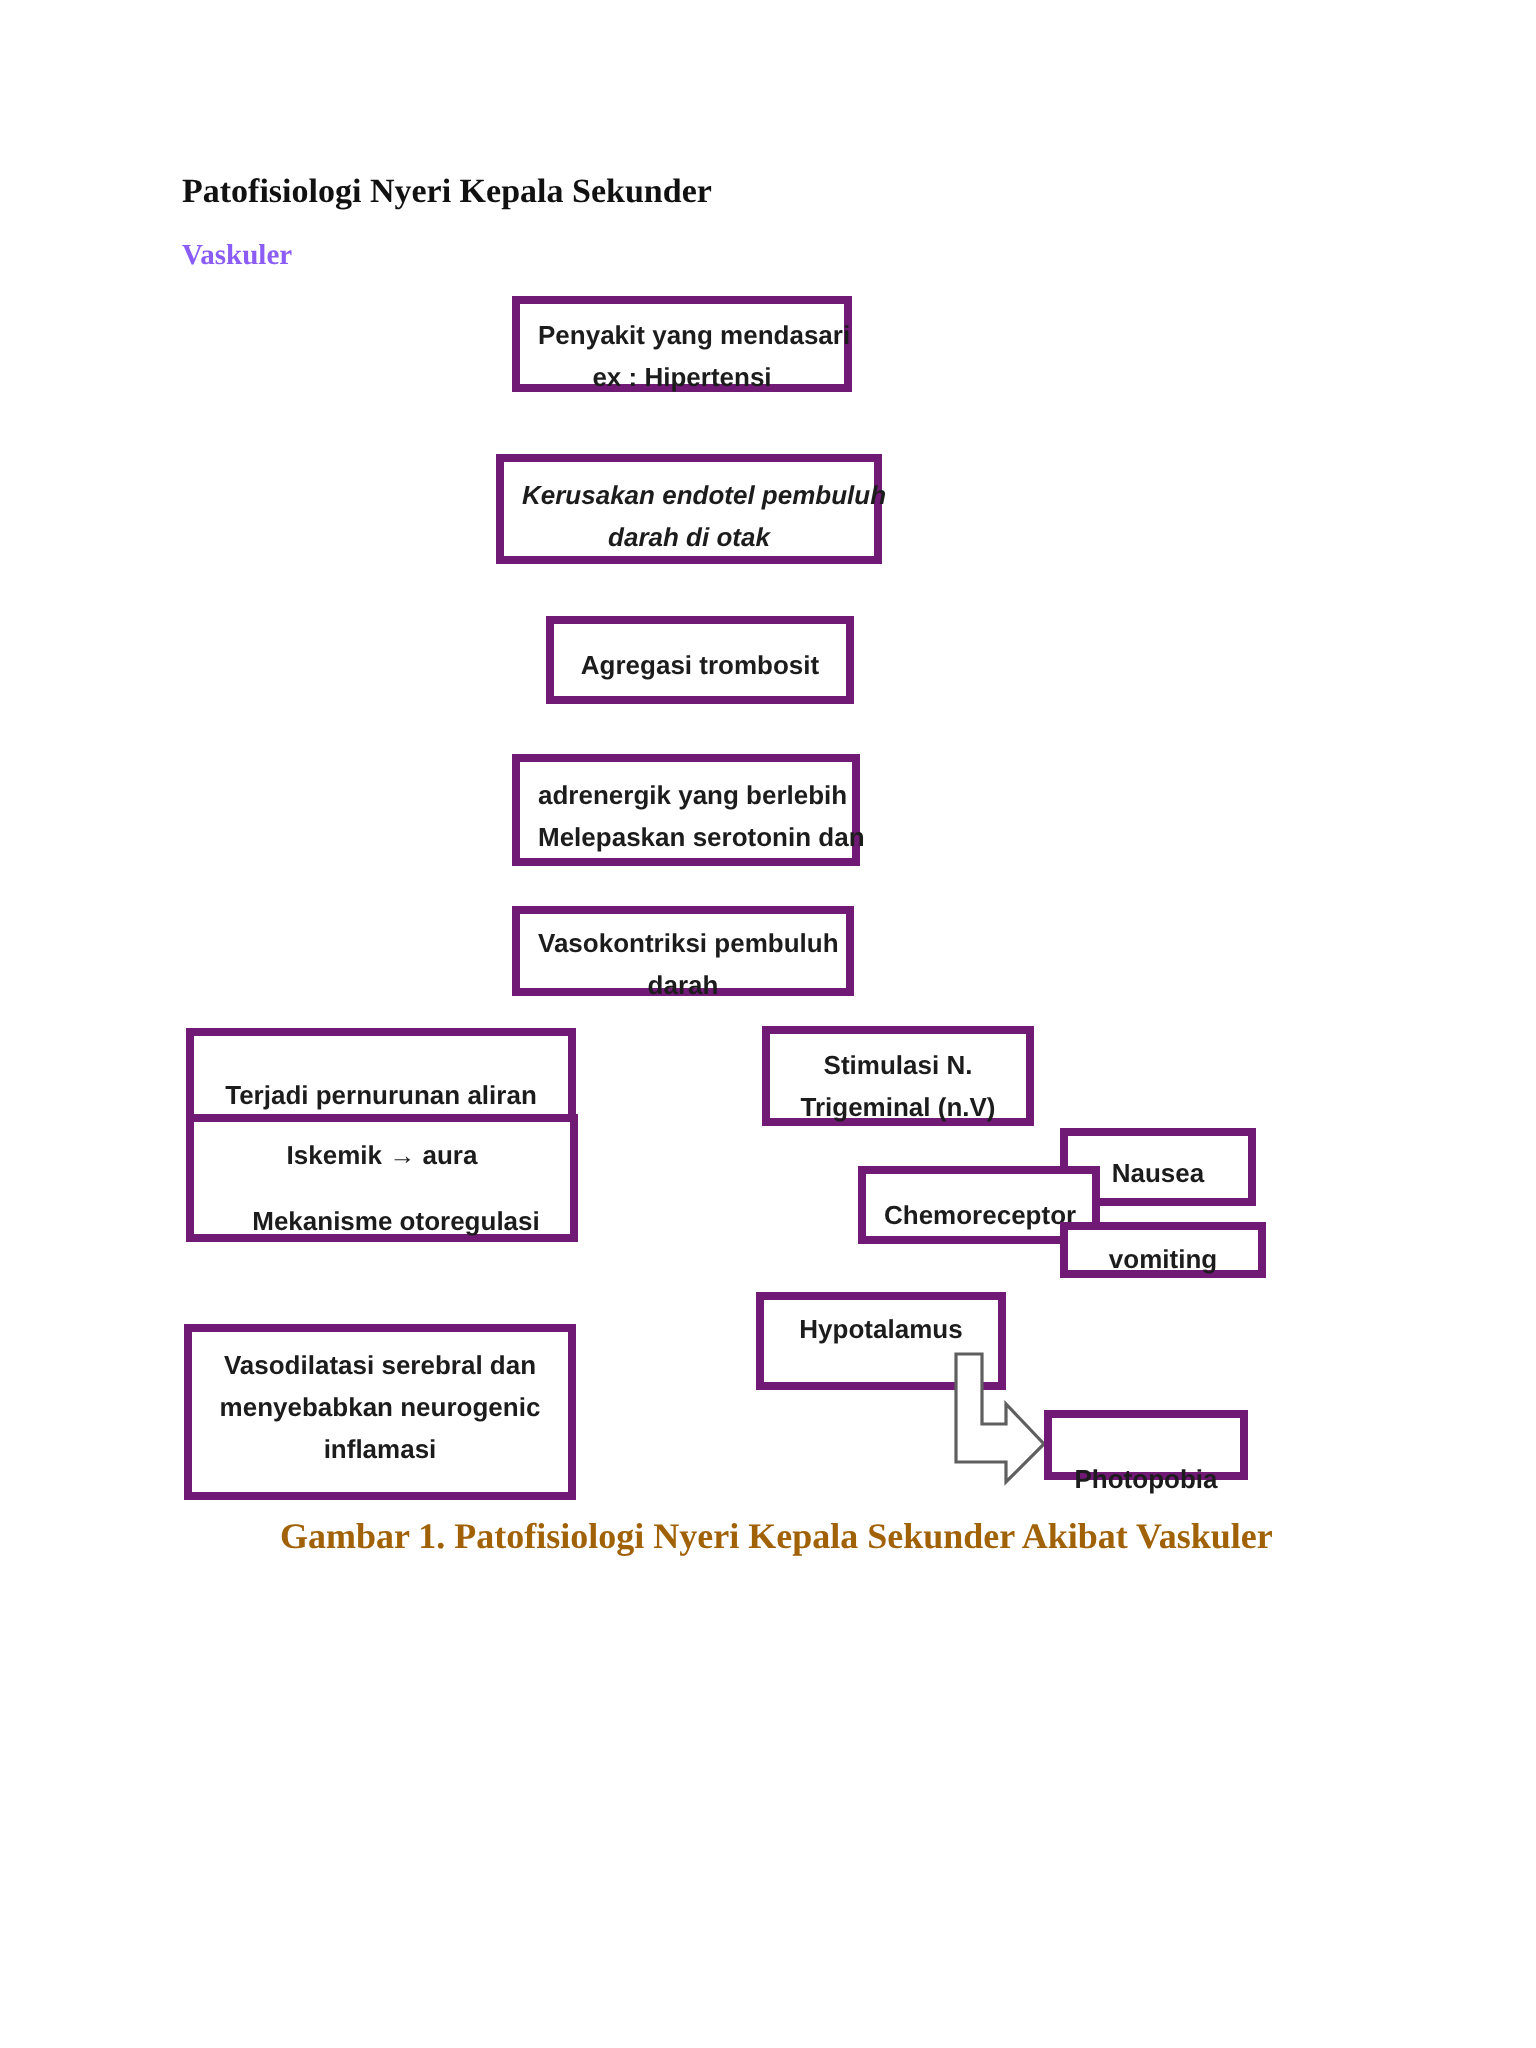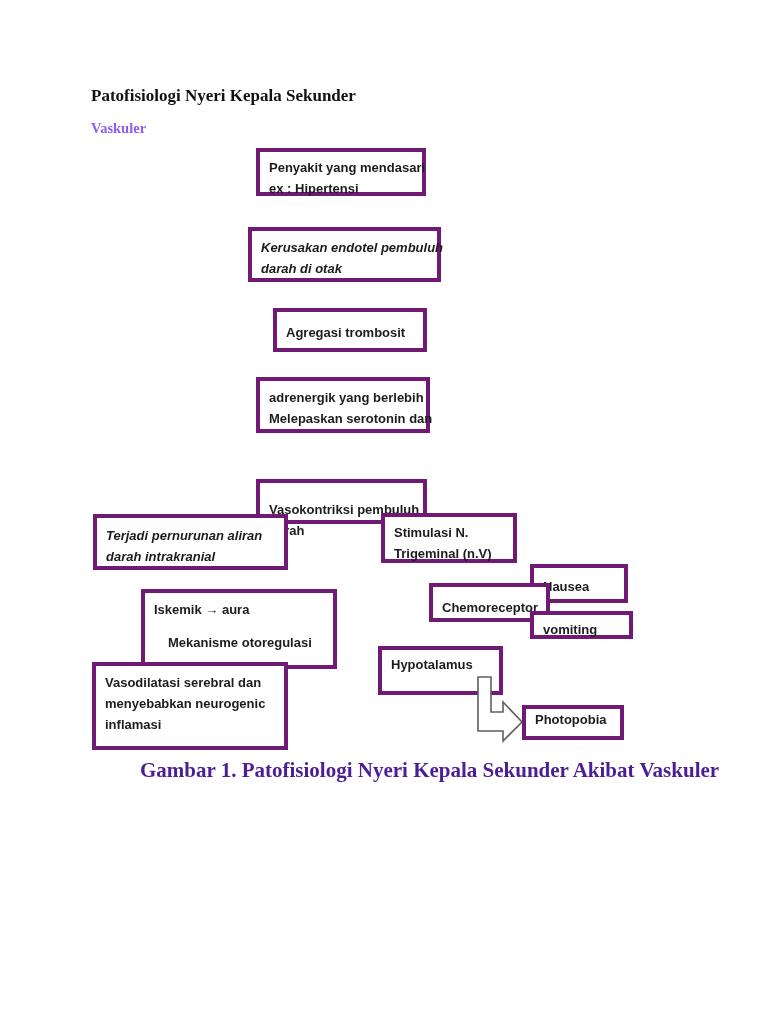--- a/index.html
+++ b/index.html
@@ -8,20 +8,21 @@
     background: #ffffff;
   }
   .page {
     position: relative;
     width: 768px;
     height: 1024px;
     background: #ffffff;
     font-family: "Liberation Sans", sans-serif;
     color: #1c1c1c;
     overflow: hidden;
+    text-align: center;
   }
   .doc-title {
     position: absolute;
     left: 91px;
     top: 86px;
     margin: 0;
     font-family: "Liberation Serif", serif;
     font-size: 17px;
     font-weight: bold;
     color: #111111;
@@ -57,23 +58,23 @@
     top: 675px;
     width: 56px;
     height: 70px;
   }
   .doc-caption {
     position: absolute;
     left: 140px;
     top: 758px;
     margin: 0;
     font-family: "Liberation Serif", serif;
-    font-size: 21px;
+    font-size: 18px;
     font-weight: bold;
-    color: #4c1d95;
+    color: #a16207;
     white-space: nowrap;
   }
 </style>
 </head>
 <body>
 
 <div class="page">
 
   <h1 class="doc-title">Patofisiologi Nyeri Kepala Sekunder</h1>
   <h2 class="doc-subtitle">Vaskuler</h2>
@@ -90,40 +91,40 @@
 
   <div class="fc-box" style="left:273px; top:308px; width:154px; height:44px; padding-top:10px;">
     <div class="line">Agregasi trombosit</div>
   </div>
 
   <div class="fc-box" style="left:256px; top:377px; width:174px; height:56px;">
     <div class="line">adrenergik yang berlebih</div>
     <div class="line">Melepaskan serotonin dan</div>
   </div>
 
-  <div class="fc-box" style="left:256px; top:453px; width:171px; height:45px; padding-top:16px;margin-top:26px;">
+  <div class="fc-box" style="left:256px; top:453px; width:171px; height:45px; padding-top:4px;">
     <div class="line">Vasokontriksi pembuluh</div>
     <div class="line">darah</div>
   </div>
 
-  <div class="fc-box" style="left:93px; top:514px; width:195px; height:56px; padding-top:7px;font-style:italic;">
+  <div class="fc-box" style="left:93px; top:514px; width:195px; height:56px; padding-top:19px;">
     <div class="line">Terjadi pernurunan aliran</div>
     <div class="line">darah intrakranial</div>
   </div>
 
   <div class="fc-box" style="left:381px; top:513px; width:136px; height:50px; padding-top:5px;">
     <div class="line">Stimulasi N.</div>
     <div class="line">Trigeminal (n.V)</div>
   </div>
 
   <div class="fc-box" style="left:530px; top:564px; width:98px; height:39px; padding-top:8px;">
     <div class="line">Nausea</div>
   </div>
 
-  <div class="fc-box" style="left:93px; top:589px; width:196px; height:80px;margin-left:48px;">
+  <div class="fc-box" style="left:93px; top:557px; width:196px; height:64px;">
     <div class="line">Iskemik → aura</div>
     <div class="line gap-line">Mekanisme otoregulasi</div>
   </div>
 
   <div class="fc-box" style="left:393px; top:583px; width:121px; height:39px; padding-top:10px;margin-left:36px;">
     <div class="line">Chemoreceptor</div>
   </div>
 
   <div class="fc-box" style="left:530px; top:611px; width:103px; height:28px; padding-top:4px;">
     <div class="line">vomiting</div>
@@ -136,19 +137,19 @@
   <div class="fc-box" style="left:92px; top:662px; width:196px; height:88px;">
     <div class="line">Vasodilatasi serebral dan</div>
     <div class="line">menyebabkan neurogenic</div>
     <div class="line">inflamasi</div>
   </div>
 
   <svg class="elbow-arrow" viewBox="0 0 56 70">
     <polygon points="8,2 8,56 33,56 33,66 52,47 33,27 33,37 21,37 21,2" fill="#ffffff" stroke="#5f5f5f" stroke-width="1.6" stroke-linejoin="miter"></polygon>
   </svg>
 
-  <div class="fc-box" style="left:522px; top:705px; width:102px; height:35px; padding-top:0;">
+  <div class="fc-box" style="left:522px; top:705px; width:102px; height:35px; padding-top:20px;">
     <div class="line">Photopobia</div>
   </div>
 
   <p class="doc-caption">Gambar 1. Patofisiologi Nyeri Kepala Sekunder Akibat Vaskuler</p>
 
 </div>
 
 </body></html>

